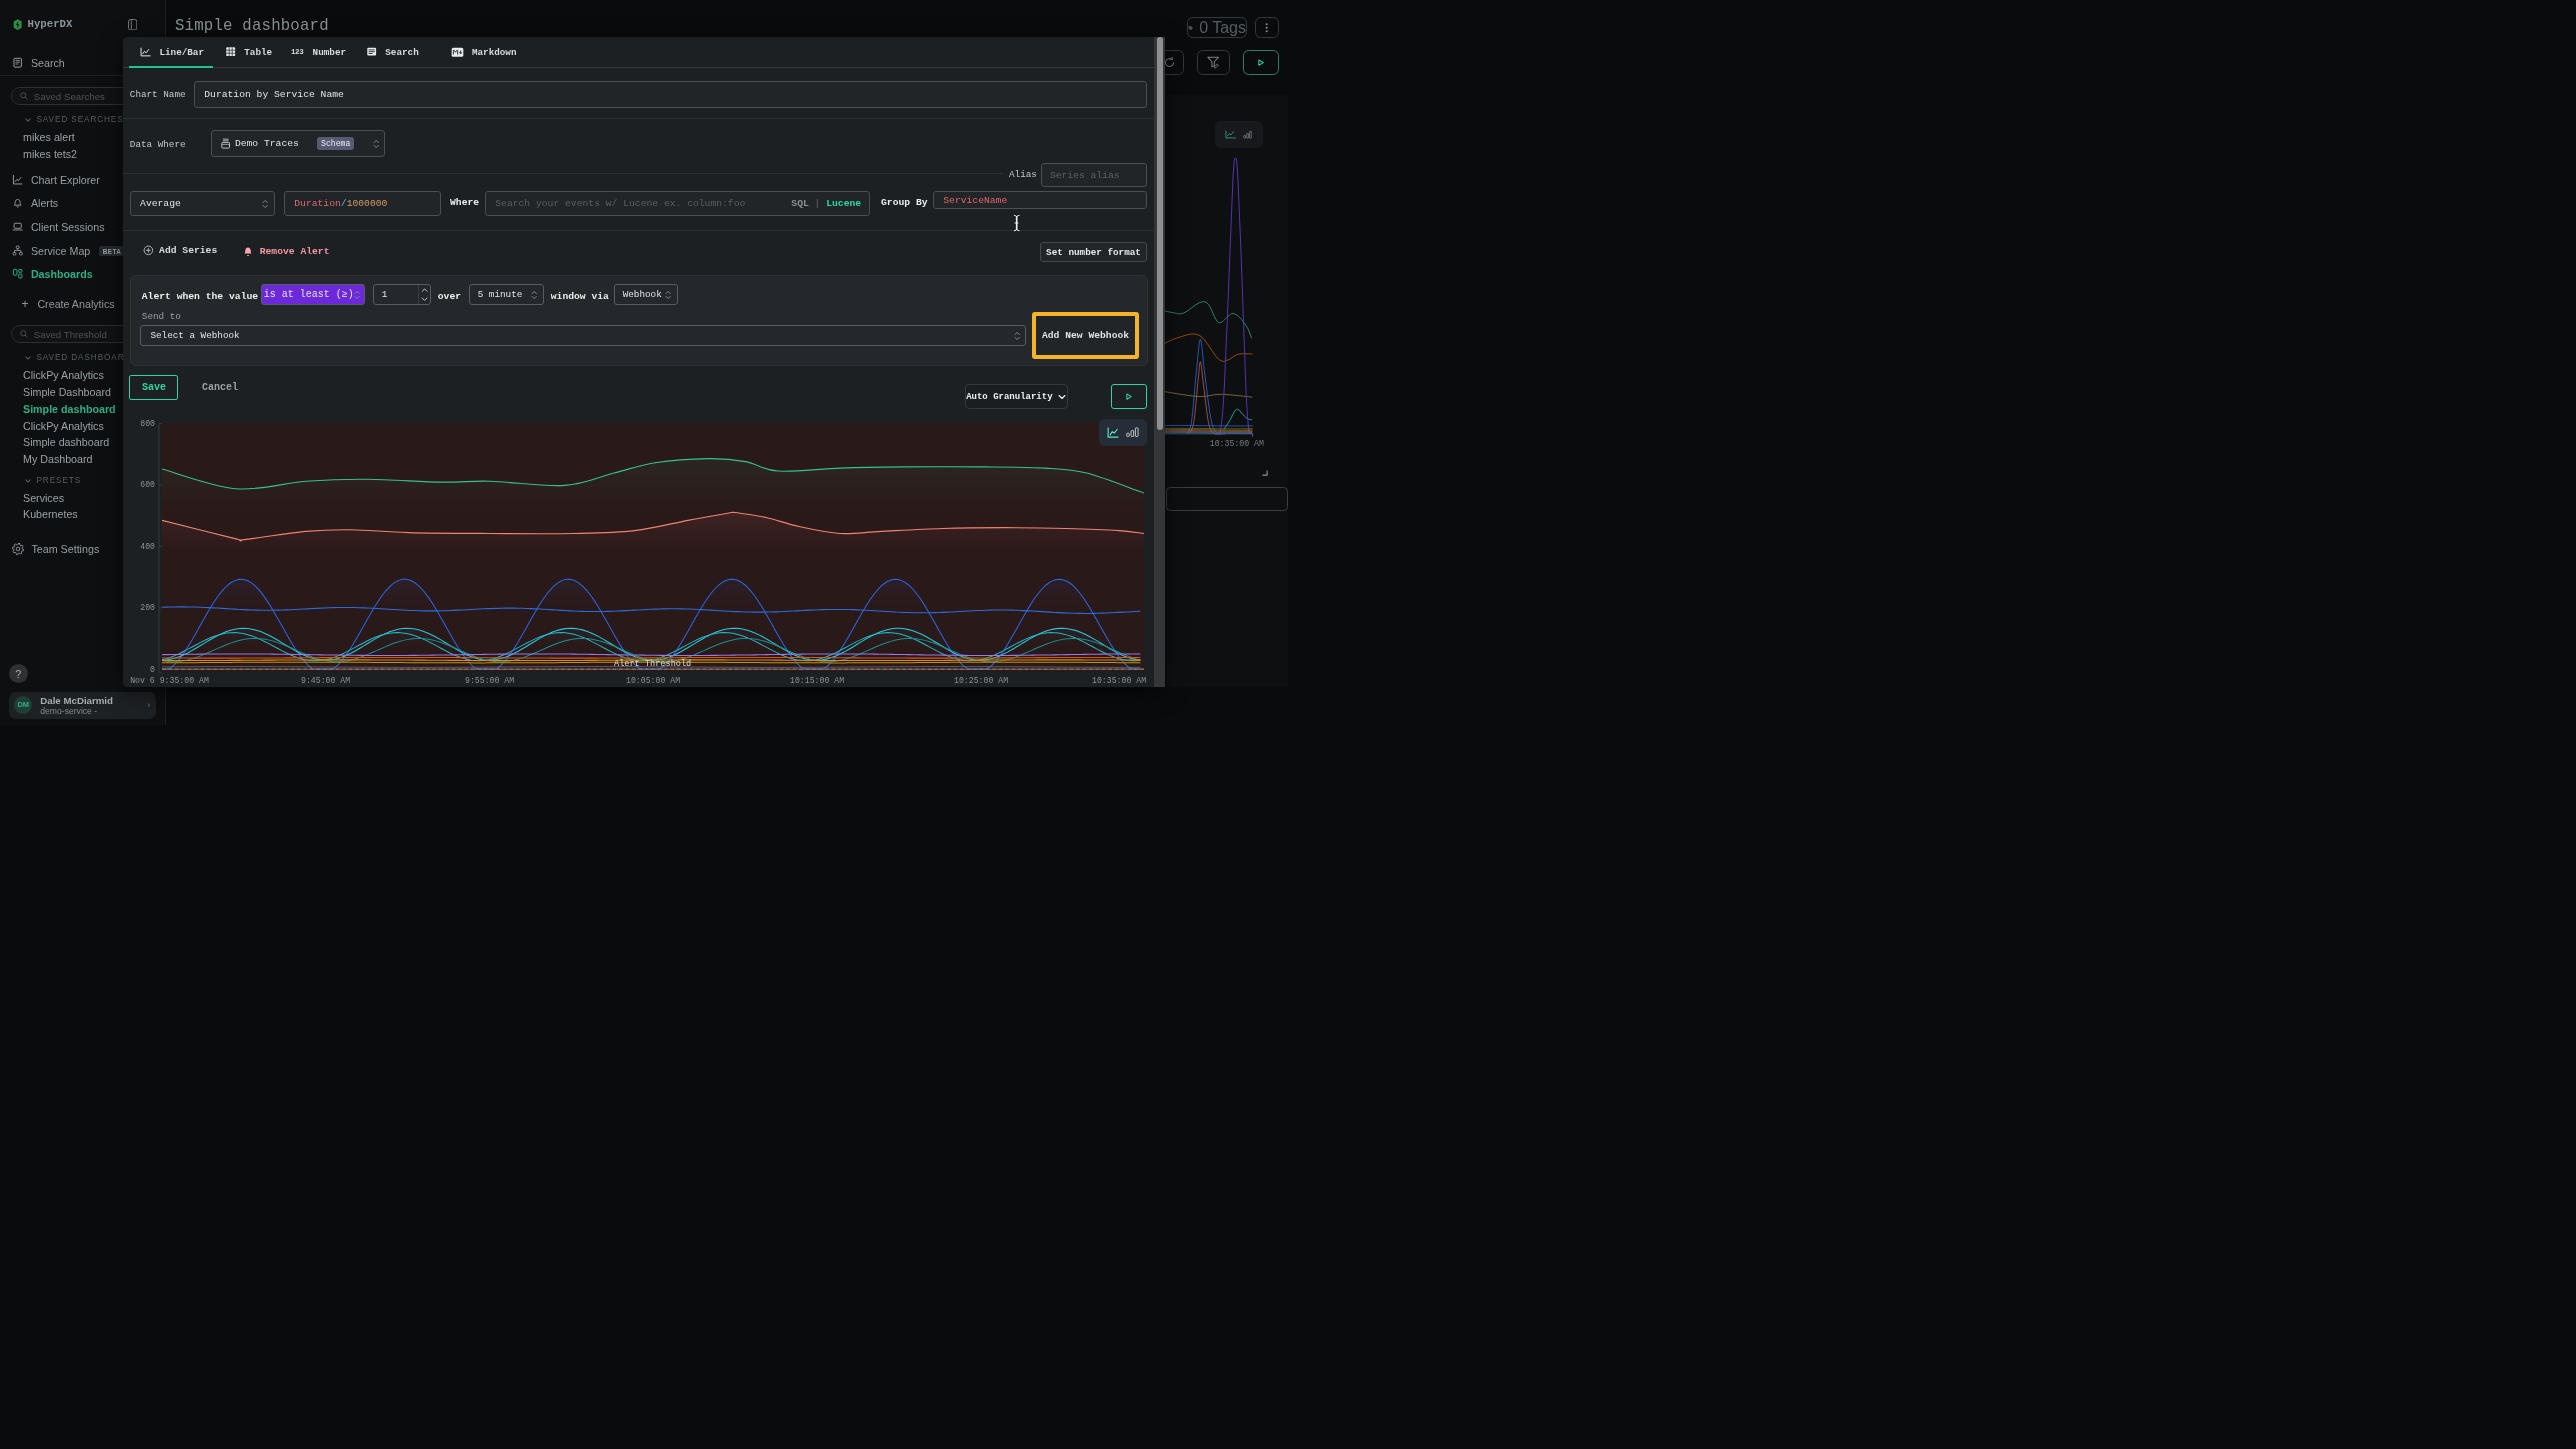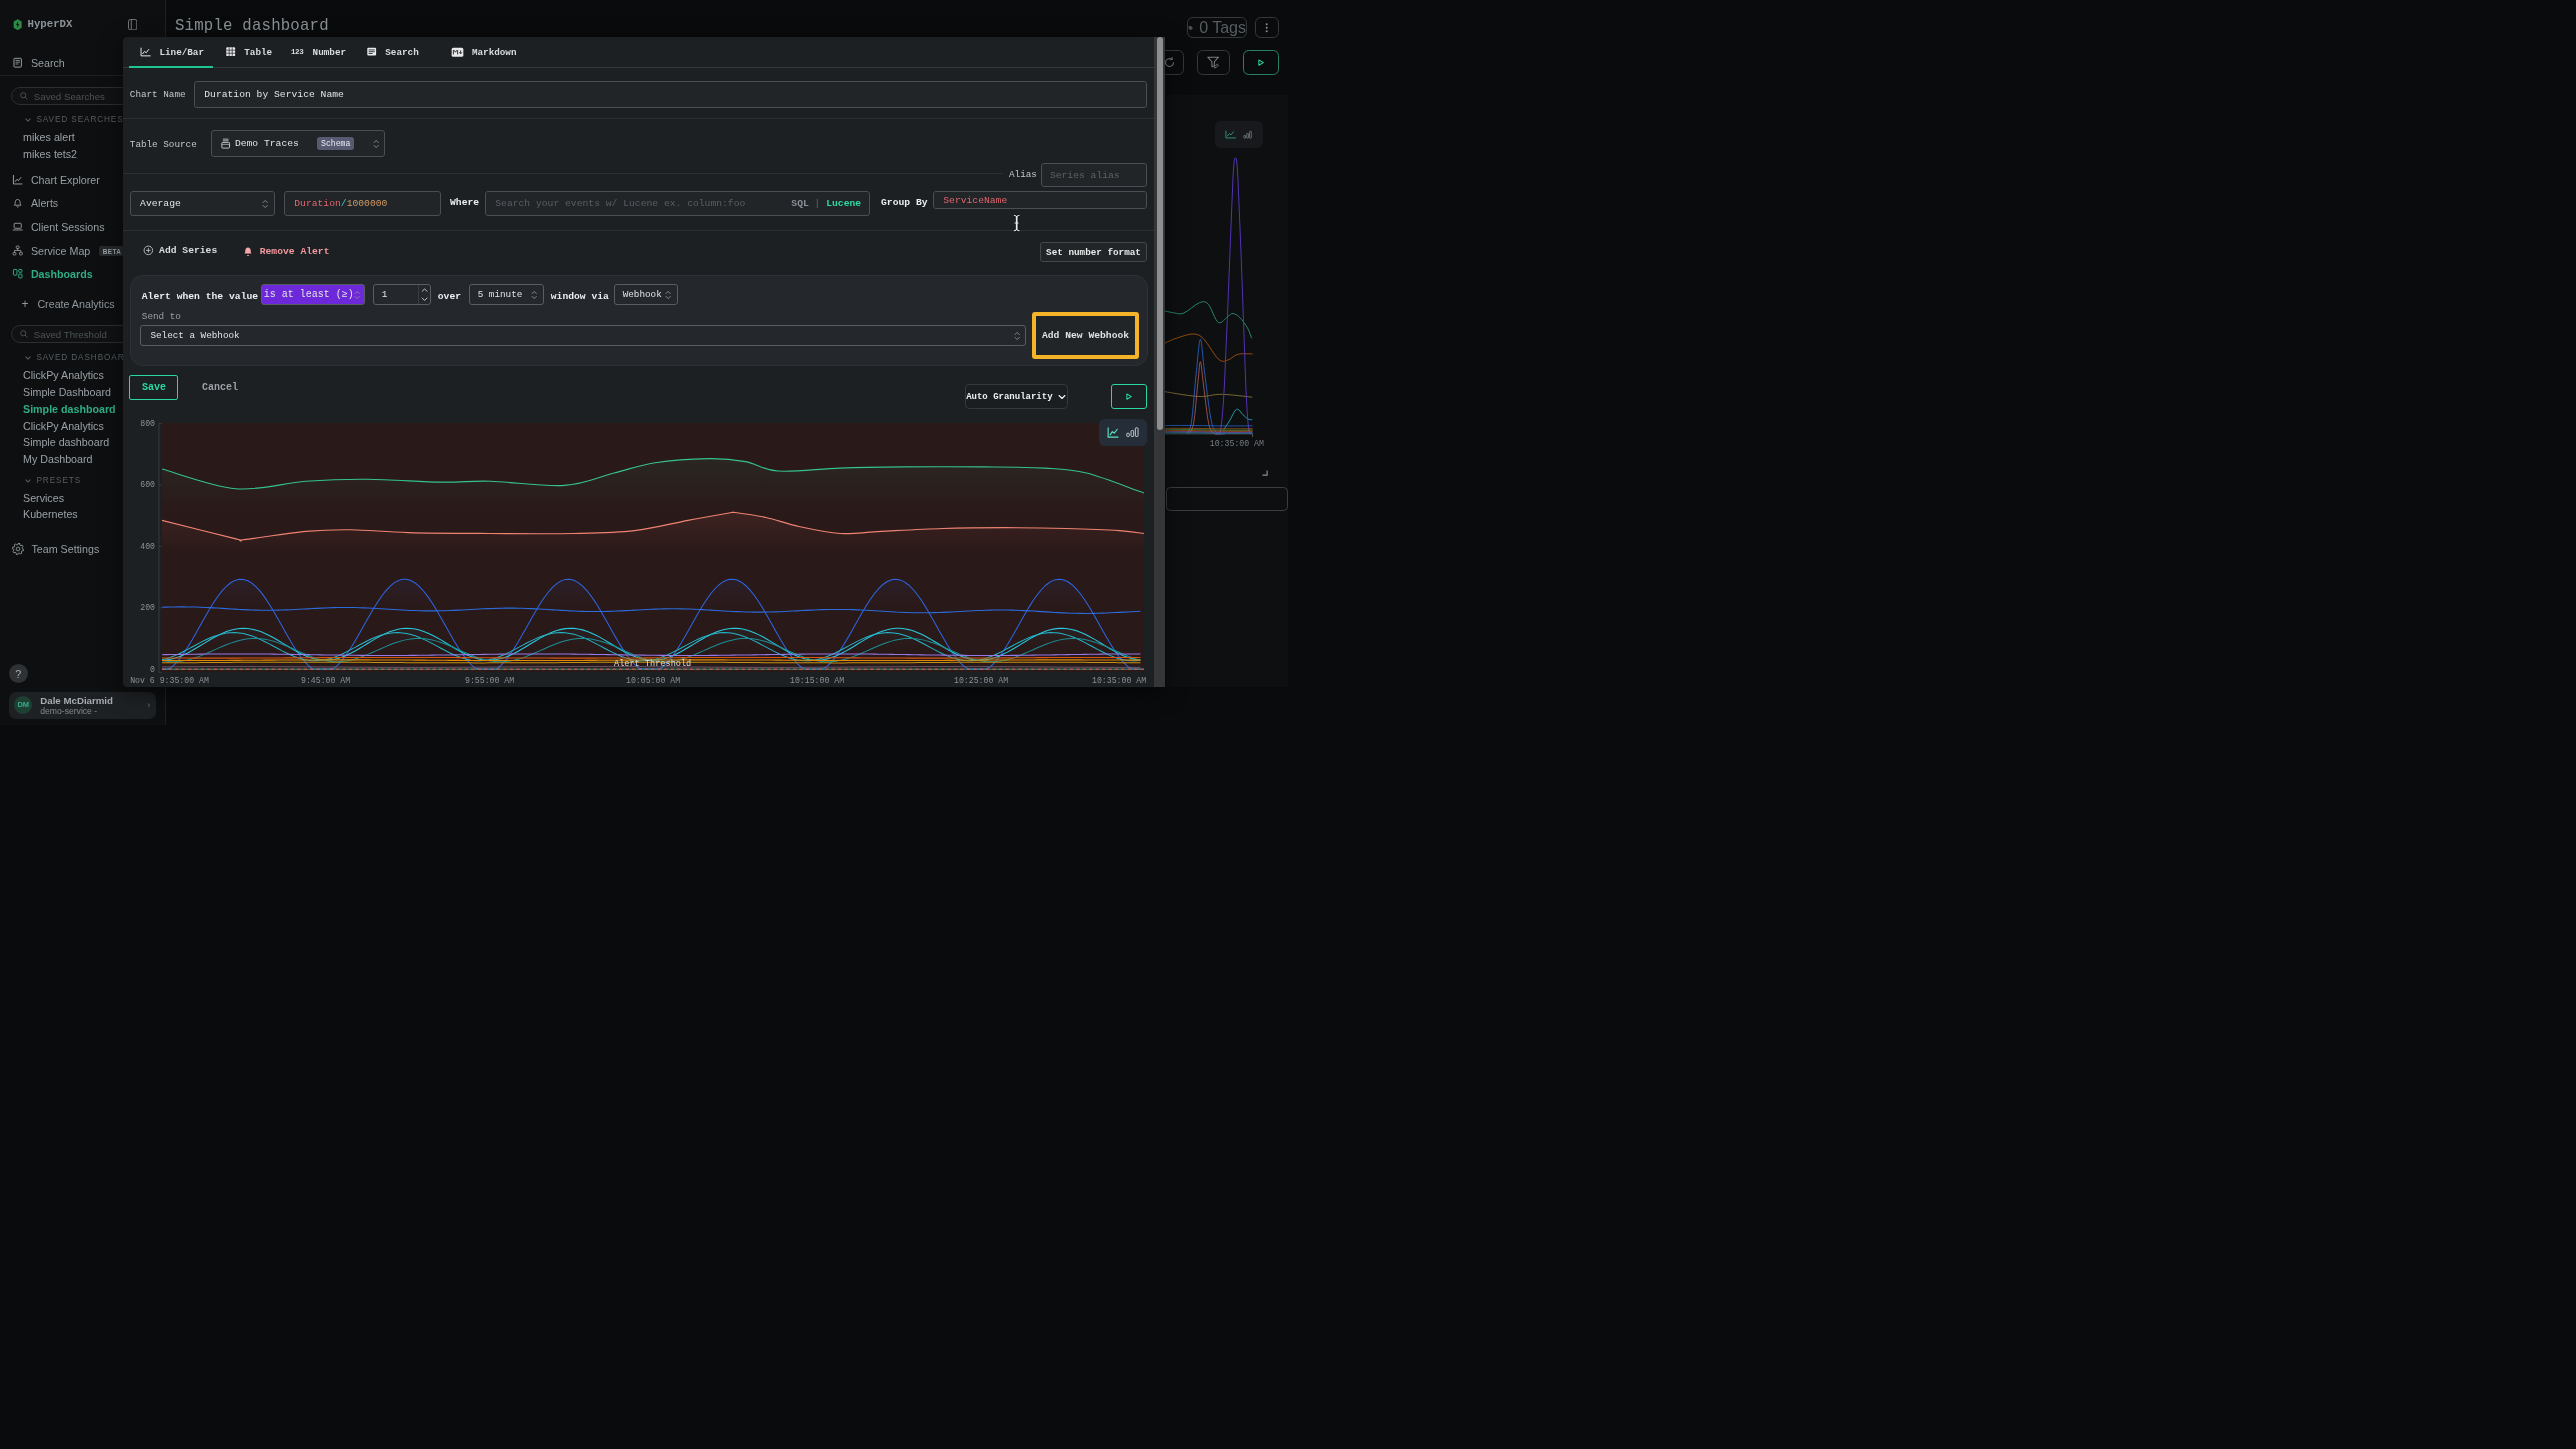--- a/index.html
+++ b/index.html
@@ -18,21 +18,21 @@
 #modal{left:123px;top:37px;width:1042px;height:650px;background:#1d2023;border-radius:4.3px;z-index:10;box-shadow:0 5.7px 21.5px rgba(0,0,0,.5);}
 #modal .sep{position:absolute;left:0;width:1042px;height:0.7px;background:#2c3033;}
 .tab{position:absolute;top:0;height:30px;display:flex;align-items:center;gap:7.9px;color:#d9dcde;font-size:9.3px;font-weight:bold;}
 .inp svg{flex:none;}
 .inp{position:absolute;background:#212528;border:0.7px solid #4a4f55;border-radius:2.9px;display:flex;align-items:center;color:#e2e5e6;font-size:9.7px;white-space:nowrap;overflow:hidden;}
 .lbl{position:absolute;color:#c2c7ca;font-size:9.3px;white-space:nowrap;}
 .blbl{position:absolute;color:#eceeef;font-size:9.7px;font-weight:bold;white-space:nowrap;}
 .updn{margin-left:auto;display:flex;align-items:center;padding-right:5px;flex:none;}
 .updn svg{display:block;}
 
-#alertp{position:absolute;left:6.8px;top:238px;width:1018px;height:91px;background:#24282c;border:0.7px solid #2e3236;border-radius:13px;}
+#alertp{position:absolute;left:6.8px;top:238px;width:1018px;height:91px;background:#24282c;border:0.7px solid #2e3236;border-radius:6px;}
 
 #saveb{position:absolute;left:6.4px;top:338px;width:49px;height:25.4px;border:0.7px solid #2bd9a0;border-radius:2.1px;color:#2bd9a0;font-weight:bold;font-size:10px;display:flex;align-items:center;justify-content:center;background:transparent;}
 #cancelb{position:absolute;left:79px;top:338px;height:25.4px;display:flex;align-items:center;color:#9ba1a6;font-weight:bold;font-size:10px;}
 #autog{position:absolute;left:842px;top:347px;width:103px;height:25px;background:#1b1e21;border:0.7px solid #35393d;border-radius:4.3px;display:flex;align-items:center;justify-content:center;gap:4.3px;color:#edeff0;font-weight:bold;font-size:9px;white-space:nowrap;}
 #playm{position:absolute;left:988px;top:347px;width:36px;height:25.4px;border:0.7px solid #2bd9a0;border-radius:2.9px;display:flex;align-items:center;justify-content:center;}
 #setnum{position:absolute;left:917px;top:205px;width:107px;height:20px;background:#212528;border:0.7px solid #43484c;border-radius:2.9px;color:#e8eaeb;font-weight:bold;font-size:9.3px;display:flex;align-items:center;justify-content:center;}
 
 #sbtrack{position:absolute;left:1031px;top:0;width:10.7px;height:650px;background:#353637;}
 #sbthumb{position:absolute;left:1034px;top:0px;width:5.7px;height:393px;background:#8e8f90;border-radius:2.9px;}
 
@@ -263,21 +263,21 @@
         <path d="M13.4 4.8v4.2M11.6 7.5l1.8 2.1 1.8-2.1" stroke="#1d2023" stroke-width="1.3" fill="none"></path>
       </svg>
       <span>Markdown</span>
     </div>
   <div class="abs" style="left:6px;top:29px;width:84px;height:1.8px;background:#1fc58f;"></div>
 
   <div class="lbl" style="left:6.8px;top:52px;">Chart Name</div>
   <div class="inp" style="left:71px;top:44px;width:953px;height:26.5px;padding-left:9.3px;">Duration by Service Name</div>
   <div class="sep" style="top:81px;"></div>
 
-  <div class="lbl" style="left:6.8px;top:102px;">Table Source</div>
+  <div class="lbl" style="left:6.8px;top:102px;">Data Where</div>
   <div class="inp" style="left:88px;top:93px;width:174px;height:27px;padding-left:7.9px;gap:3.6px;">
       <svg width="11.4" height="11.4" viewBox="0 0 16 16" fill="none" style="">
         <path d="M4.6 1.6h6.8M4.6 3.9h6.8" stroke="#c8cdd0" stroke-width="1.2" stroke-linecap="round"></path>
         <rect x="2.6" y="6.2" width="10.8" height="8" rx="1.2" stroke="#c8cdd0" stroke-width="1.3"></rect>
         <path d="M2.6 8.9h10.8" stroke="#c8cdd0" stroke-width="1"></path>
       </svg>
       <span>Demo Traces</span>
     <span style="background:#575b72;color:#e8eaf2;border-radius:2.9px;font-size:8.2px;padding:1.8px 3.6px;margin-left:auto;">Schema</span>
       <span class="updn">
         <svg width="6.4" height="10" viewBox="0 0 9 14" fill="none" style="">

